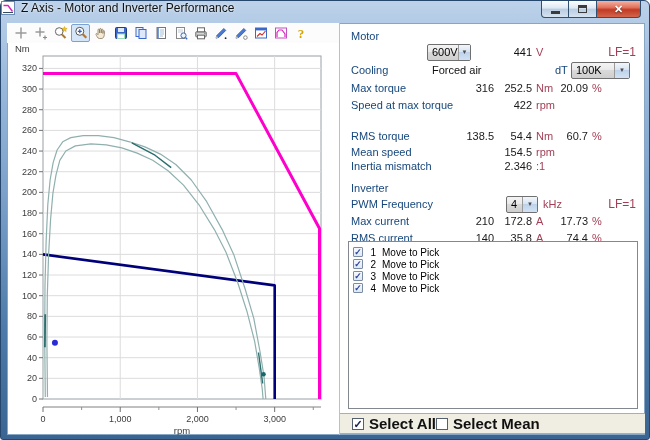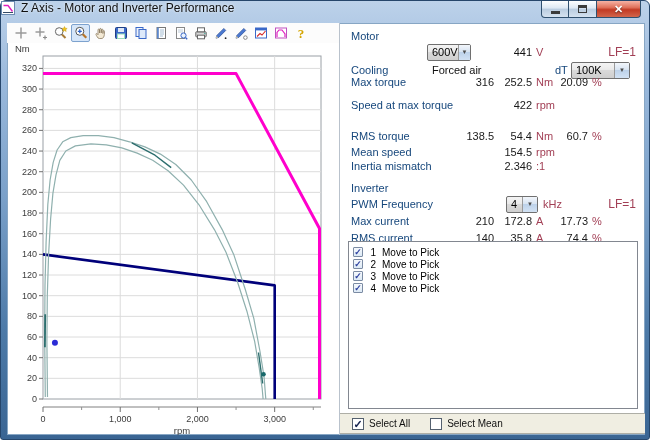--- a/index.html
+++ b/index.html
@@ -55,21 +55,21 @@
     font-size:6px; color:#4b4b4b; background:linear-gradient(180deg,#f2f6fb,#d8e4f2 45%,#bdd2ea 50%,#d2e2f4); }
 
   .listbox { position:absolute; left:8px; top:218px; width:290px; height:168px; background:#fff; border:1px solid #828790; padding:5px 0 0 4px; overflow:hidden; }
   .move-item { display:flex; align-items:center; height:10px; margin-bottom:2px; font-size:10px; color:#000; }
   .chk { width:10px; height:10px; border:1px solid #7b8ba3; border-radius:1px; margin-right:5px; flex:0 0 auto;
     background:linear-gradient(180deg,#f6f9fc,#dce9f5); font-size:9px; line-height:9px; text-align:center; color:#2b3f9e; font-weight:bold; }
   .move-num { width:8px; text-align:right; margin-right:6px; }
 
   .footerbar { position:absolute; left:0px; right:0px; top:390px; height:21px; background:#f0eee2; border-top:1px solid #aeaea6; border-bottom:1px solid #aeaea6; display:flex; align-items:center; padding-left:12px; }
   .fchk { width:12px; height:12px; border:1px solid #54606e; background:#fff; margin-right:5px; font-size:11px; line-height:11px; text-align:center; color:#16244f; font-weight:bold; }
-  .flabel { font-size:10px; font-weight:400; color:#101010; margin-right:20px; }
+  .flabel { font-size:15px; font-weight:700; color:#101010; }
 </style>
 </head>
 <body>
 
 <div class="window">
 
   <div class="titlebar">
     <svg class="title-icon" viewBox="0 0 14 14">
       <rect x="0.5" y="0.5" width="13" height="13" fill="#fff" stroke="#6a8ab0"></rect>
       <path d="M2.5 4.5h4.5l4.5 6" stroke="#e020c0" fill="none" stroke-width="1.4"></path>
@@ -293,21 +293,21 @@
       <div class="prow" style="top:40px">
         <span class="lbl">Cooling</span>
         <span class="abs" style="left:92px">Forced air</span>
         <span class="abs" style="left:215px;color:#16477c">dT</span>
         <div class="combo" style="left:231px;width:59px">
           <span class="cval">100K</span>
           <span class="carrow">▼</span>
         </div>
       </div>
 
-      <div class="prow" style="top:52px">
+      <div class="prow" style="top:58px">
         <span class="lbl">Max torque</span><span class="c1">316</span><span class="c2">252.5</span><span class="unit">Nm</span><span class="c3">20.09</span><span class="pct">%</span>
       </div>
       <div class="prow" style="top:75px">
         <span class="lbl">Speed at max torque</span><span class="c1"></span><span class="c2">422</span><span class="unit">rpm</span>
       </div>
       <div class="prow" style="top:106px">
         <span class="lbl">RMS torque</span><span class="c1">138.5</span><span class="c2">54.4</span><span class="unit">Nm</span><span class="c3">60.7</span><span class="pct">%</span>
       </div>
       <div class="prow" style="top:122px">
         <span class="lbl">Mean speed</span><span class="c1"></span><span class="c2">154.5</span><span class="unit">rpm</span>

